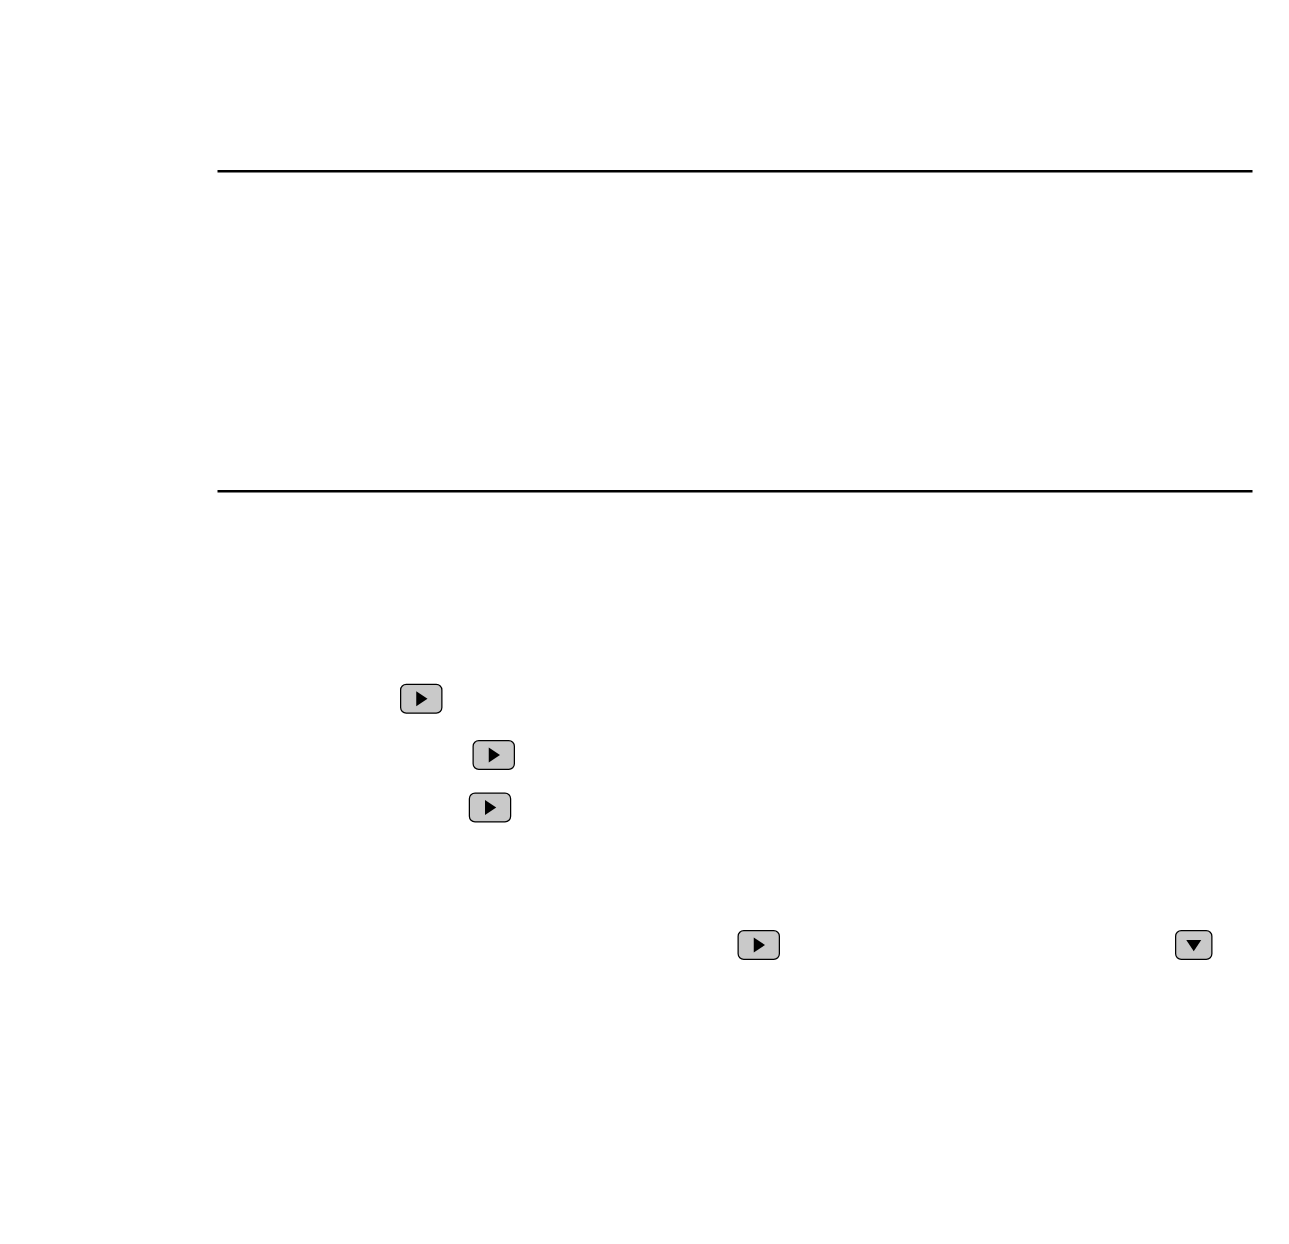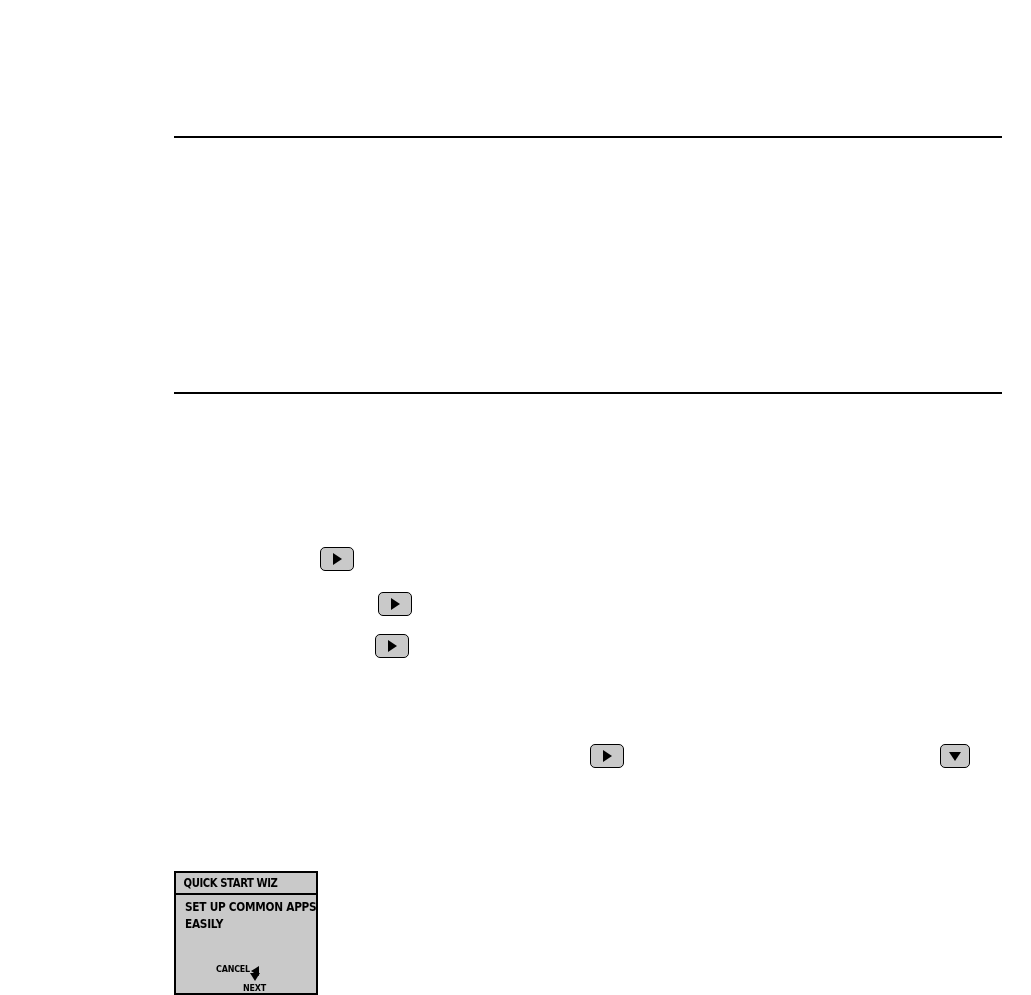--- a/index.html
+++ b/index.html
@@ -182,29 +182,14 @@
   <div class="keybtn btn-3">
     <span class="tri-right"></span>
   </div>
   <div class="keybtn btn-4">
     <span class="tri-right"></span>
   </div>
   <div class="keybtn btn-5">
     <span class="tri-down"></span>
   </div>
 
-  <div class="lcd">
-    <div class="lcd-title">
-      <span>QUICK START WIZ</span>
-    </div>
-    <div class="lcd-body">
-      <div>SET UP COMMON APPS</div>
-      <div>EASILY</div>
-    </div>
-    <div class="lcd-softkeys">
-      <div class="lcd-cancel">CANCEL</div>
-      <div class="lcd-cancel-arrow"></div>
-      <div class="lcd-next-arrow"></div>
-      <div class="lcd-next">NEXT</div>
-    </div>
-  </div>
 
 </div>
 
 </body></html>

